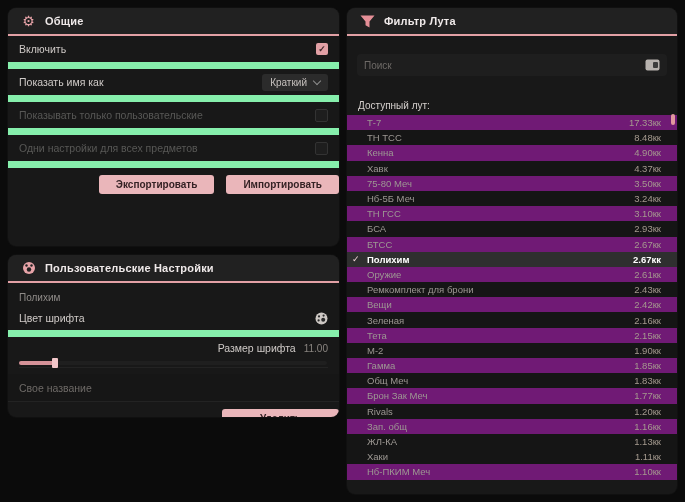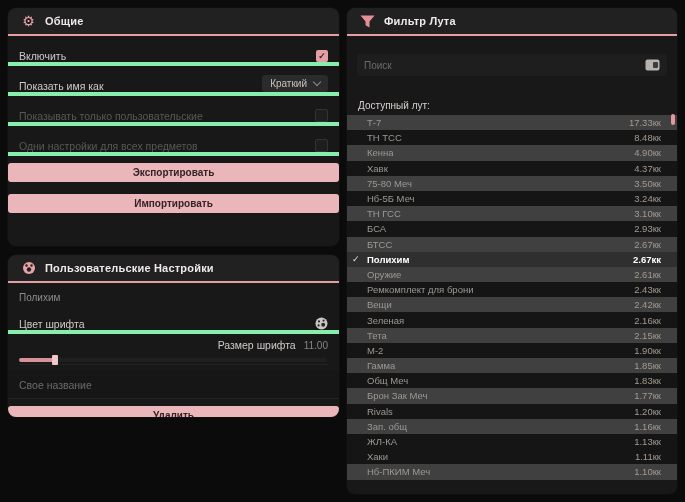--- a/index.html
+++ b/index.html
@@ -10,36 +10,36 @@
   #panel-general{left:8px;top:8px;width:331px;height:238px;}
   #panel-custom{left:8px;top:255px;width:331px;height:162px;}
   #panel-loot{left:347px;top:8px;width:330px;height:486px;}
 
   .panel-header{height:26px;background:#212121;display:flex;align-items:center;gap:9px;
                 padding:0 13px;border-bottom:2px solid #e2a0a5;}
   .panel-title{color:#efe9e9;font-size:11px;font-weight:bold;letter-spacing:.2px;}
   .hdr-icon{display:flex;align-items:center;justify-content:center;width:15px;height:15px;}
   .gear-glyph{color:#e7a3a8;font-size:14px;line-height:14px;}
 
-  .row{display:flex;align-items:flex-end;justify-content:space-between;height:26px;
-       padding:0 11px;border-bottom:4px solid #86efac;}
+  .row{display:flex;align-items:center;justify-content:space-between;height:26px;
+       padding:0 11px;border-bottom:7px solid #86efac;}
   .row-label{color:#cfcac7;font-size:10.5px;}
   .row-label.dim{color:#585856;}
 
   .checkbox{width:12px;height:12px;border-radius:2px;display:flex;align-items:center;
             justify-content:center;font-size:9px;line-height:9px;}
   .checkbox.checked{background:#e2a0a5;color:#3c2427;font-weight:bold;}
   .checkbox.off{width:11px;height:11px;background:#1e1e1e;border:1px solid #333;color:transparent;}
 
   .select{display:flex;align-items:center;gap:7px;background:#2b2b2b;border-radius:3px;
           padding:3px 8px;color:#c6c1be;font-size:10px;cursor:default;}
   .chev{width:5px;height:5px;border-right:1.5px solid #8d8d8d;border-bottom:1.5px solid #8d8d8d;
         transform:rotate(45deg);margin-top:-3px;}
 
-  .btn-row{display:flex;justify-content:flex-end;gap:12px;margin-top:7px;flex-direction:column;}
+  .btn-row{display:flex;justify-content:flex-end;gap:12px;margin-top:7px;}
   .pink-btn{background:#eab6ba;color:#352225;border:none;border-radius:3px;font-size:10px;
             font-family:"Liberation Sans",sans-serif;padding:4px 17px;font-weight:bold;}
   .pink-btn.wide{padding:4px 38px;}
 
   .section-label{padding:9px 11px 3px;font-size:10px;color:#8f8b88;}
   .icon-right{display:flex;align-items:center;}
 
   .size-row{padding:5px 11px 0;display:flex;justify-content:flex-end;align-items:center;gap:8px;}
   .size-value{color:#8a8580;font-size:10px;}
   .slider-wrap{margin:4px 11px 6px;height:9px;position:relative;border-bottom:none;}
@@ -54,21 +54,21 @@
   .text-input::placeholder{color:#6e6a67;}
 
   .search-row{margin:18px 10px;height:22px;background:#1e1e1e;border-radius:4px;display:flex;
               align-items:center;padding:0 7px;gap:6px;}
   .search-row .text-input{height:20px;font-size:10px;}
   .loot-label{padding:6px 11px 4px;font-size:10px;color:#d6d1ce;}
 
   #loot-list{position:relative;height:380px;overflow:hidden;}
   .loot-row{display:flex;align-items:center;height:15.2px;padding:0 16px 0 20px;
             font-size:9.5px;position:relative;box-sizing:border-box;}
-  .loot-row.odd{background:#404040;}
+  .loot-row.odd{background:#701a75;}
   .loot-row.even{background:#151515;}
   .loot-row.selected{background:#2f2f2f;}
   .loot-name{color:#9d9893;}
   .loot-value{margin-left:auto;color:#a59a8f;}
   .loot-row.selected .loot-name,.loot-row.selected .loot-value{color:#fff;font-weight:bold;}
   .check{position:absolute;left:5px;color:#f3d8da;font-size:9px;}
 
   .scroll-thumb{position:absolute;right:2px;top:106px;width:4px;height:11px;background:#e2989e;border-radius:2px;}
 </style>
 </head>

